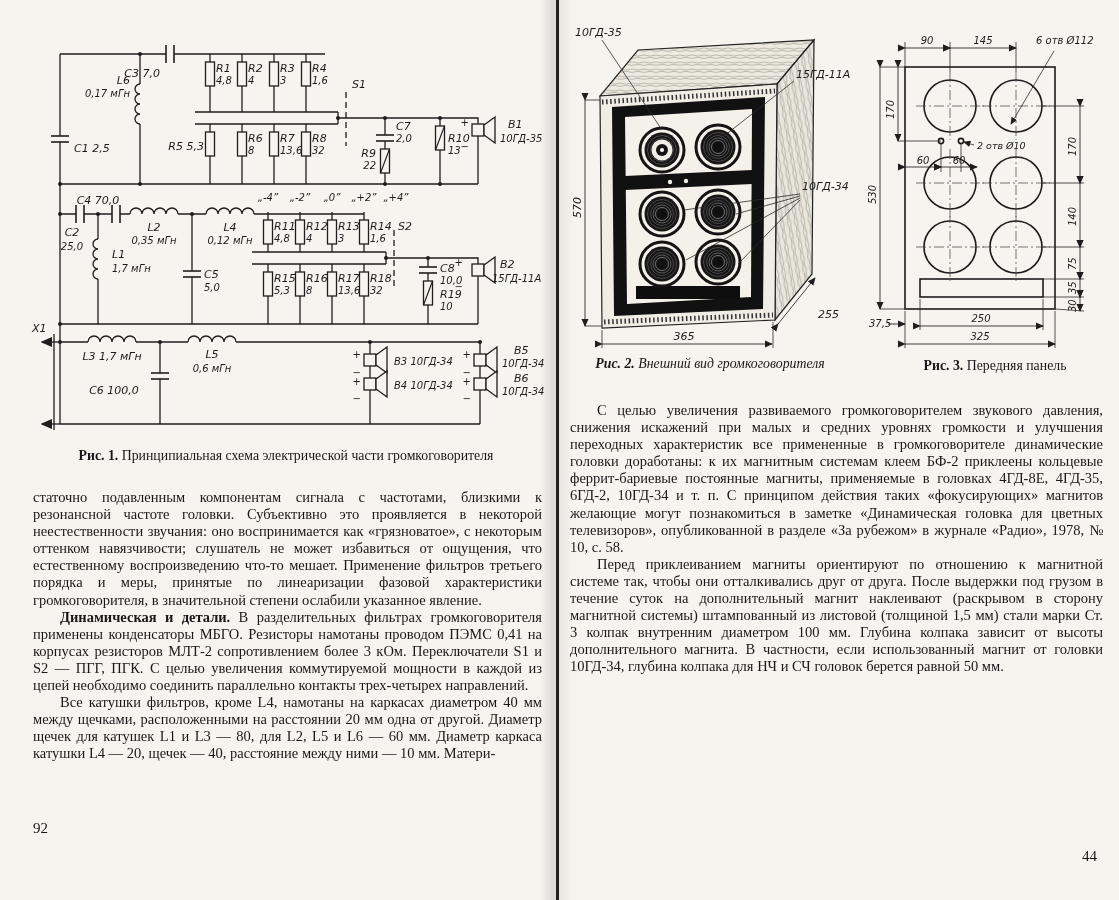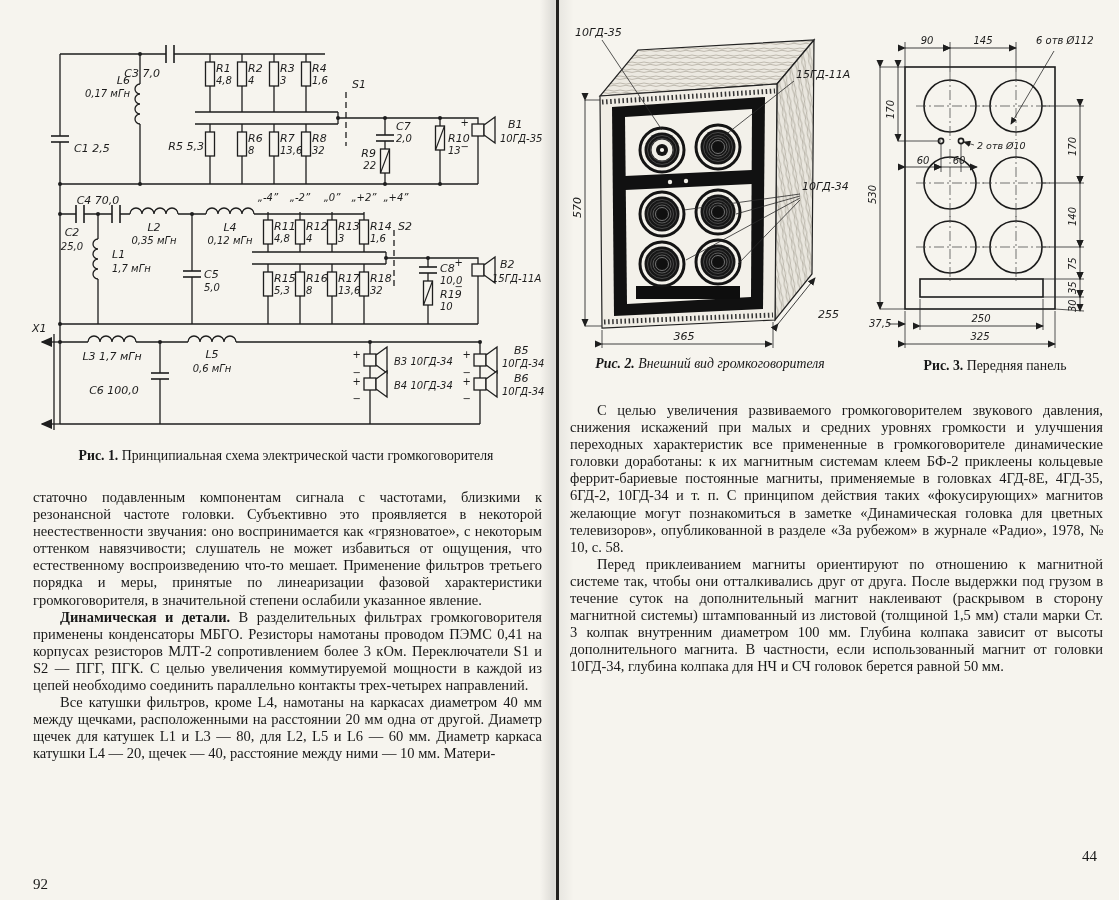--- a/index.html
+++ b/index.html
@@ -267,21 +267,21 @@
     <b>Рис. 1.</b>
     <span>Принципиальная схема электрической части громкоговорителя</span>
   </div>
 
   <div class="coltext" style="left:21px;top:489px;width:509px;margin-left:12px;">
     <p class="noind">статочно подавленным компонентам сигнала с частотами, близкими к резонансной частоте головки. Субъективно это проявляется в некоторой неестественности звучания: оно воспринимается как «грязноватое», с некоторым оттенком навязчивости; слушатель не может избавиться от ощущения, что естественному воспроизведению что-то мешает. Применение фильтров третьего порядка и меры, принятые по линеаризации фазовой характеристики громкоговорителя, в значительной степени ослабили указанное явление.</p>
     <p><span class="lead">Динамическая и детали.</span> <span>В разделительных фильтрах громкоговорителя применены конденсаторы МБГО. Резисторы намотаны проводом ПЭМС 0,41 на корпусах резисторов МЛТ-2 сопротивлением более 3 кОм. Переключатели S1 и S2 — ПГГ, ПГК. С целью увеличения коммутируемой мощности в каждой из цепей необходимо соединить параллельно контакты трех-четырех направлений.</span></p>
     <p>Все катушки фильтров, кроме L4, намотаны на каркасах диаметром 40 мм между щечками, расположенными на расстоянии 20 мм одна от другой. Диаметр щечек для катушек L1 и L3 — 80, для L2, L5 и L6 — 60 мм. Диаметр каркаса катушки L4 — 20, щечек — 40, расстояние между ними — 10 мм. Матери-</p>
   </div>
 
-  <div class="pagenum" style="left:33px;top:876px;">92</div>
+  <div class="pagenum" style="left:33px;top:820px;">92</div>
 
   <svg id="fig2" style="left:572px;top:18px;" width="295" height="340" viewBox="0 0 295 340">
     <defs>
       <marker id="arrF2" markerWidth="9" markerHeight="8" refX="8" refY="4" orient="auto">
         <path d="M0,0 L9,4 L0,8 z" fill="#1e1e1e"></path>
       </marker>
       <pattern id="wd" width="12" height="7" patternUnits="userSpaceOnUse">
         <rect width="12" height="7" fill="#ece9e1"></rect>
         <path d="M0,2 Q6,4.2 12,2 M0,5.4 Q6,3.2 12,5.4" stroke="#a9a497" stroke-width="0.7" fill="none"></path>
       </pattern>

